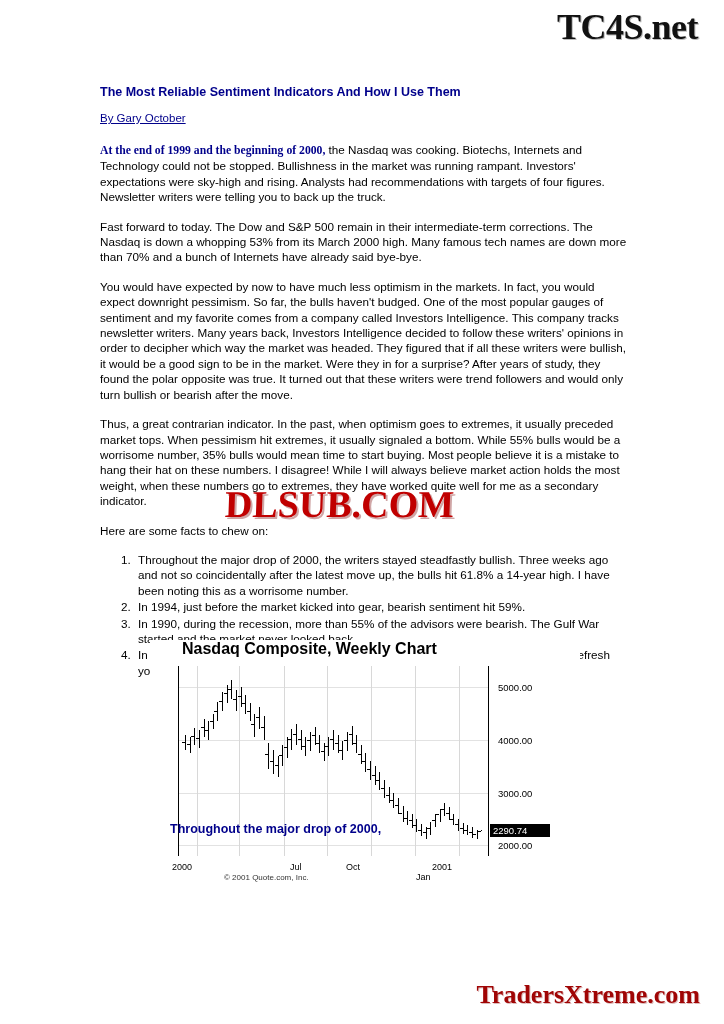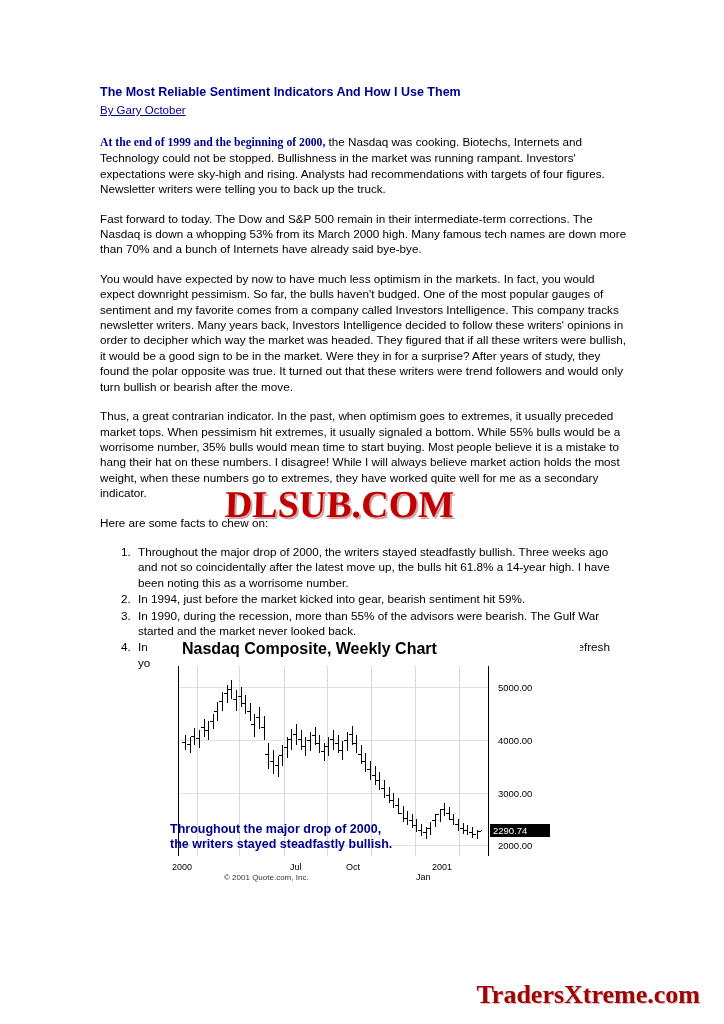--- a/index.html
+++ b/index.html
@@ -46,21 +46,21 @@
   .content {
     position: absolute;
     left: 100px;
     top: 84px;
     width: 528px;
   }
   h1.title {
     font-size: 12.5px;
     font-weight: bold;
     color: #00008B;
-    margin: 0 0 4px 0;
+    margin: 0 0 12px 0;
     line-height: 16px;
   }
   .byline {
     font-size: 11.5px;
     color: #00008B;
     margin: 0 0 18px 0;
     text-decoration: underline;
   }
   p.para {
     font-size: 11.7px;
@@ -213,20 +213,21 @@
     height: 1px;
     width: 3px;
     background: #000;
   }
 </style>
 </head>
 <body>
 
 <div class="page">
 
+  <div class="brand-top">TC4S.net</div>
 
   <div class="content">
     <h1 class="title">The Most Reliable Sentiment Indicators And How I Use Them</h1>
     <div class="byline">By Gary October</div>
 
     <p class="para">
       <span class="lead-bold">At the end of 1999 and the beginning of 2000,</span><span> the Nasdaq was cooking. Biotechs, Internets and Technology could not be stopped. Bullishness in the market was running rampant. Investors' expectations were sky-high and rising. Analysts had recommendations with targets of four figures. Newsletter writers were telling you to back up the truck.</span>
     </p>
 
     <p class="para">Fast forward to today. The Dow and S&amp;P 500 remain in their intermediate-term corrections. The Nasdaq is down a whopping 53% from its March 2000 high. Many famous tech names are down more than 70% and a bunch of Internets have already said bye-bye.</p>
@@ -409,19 +410,18 @@
       <span id="xl1" style="left:140px;">Jul</span>
       <span id="xl2" style="left:196px;">Oct</span>
       <span id="xl3" style="left:282px;">2001</span>
       <span id="xl4" style="left:266px; top:10px;">Jan</span>
     </div>
 
     <div class="credit">© 2001 Quote.com, Inc.</div>
 
     <div class="annot">
       <div>Throughout the major drop of 2000,</div>
-      <div>the writers stayed steadfastly bullish.</div>
     </div>
   </div>
 
   <div class="brand-bottom">TradersXtreme.com</div>
 
 </div>
 
 </body></html>

